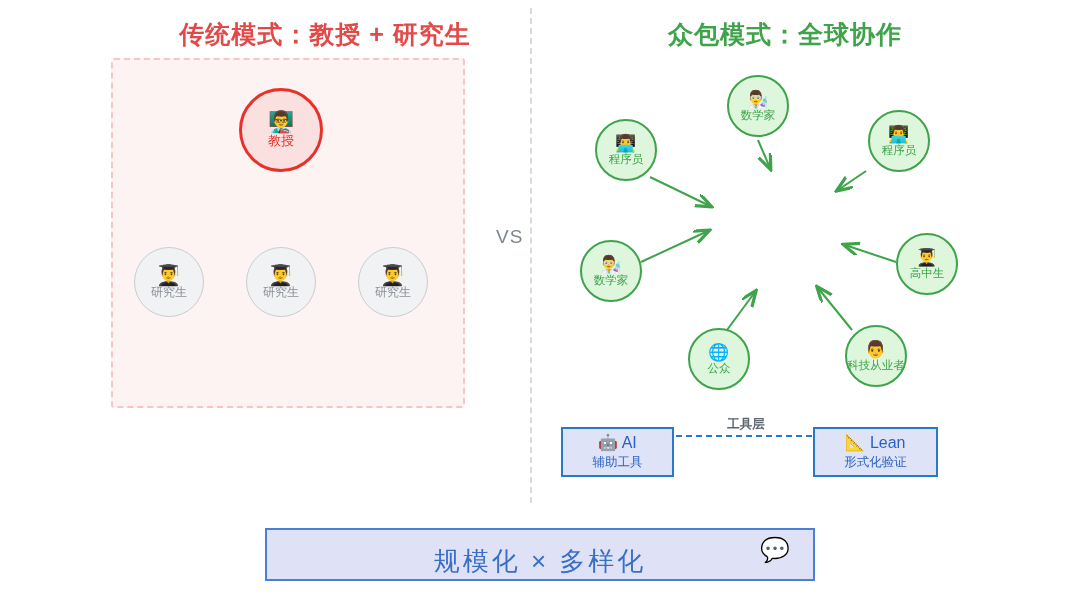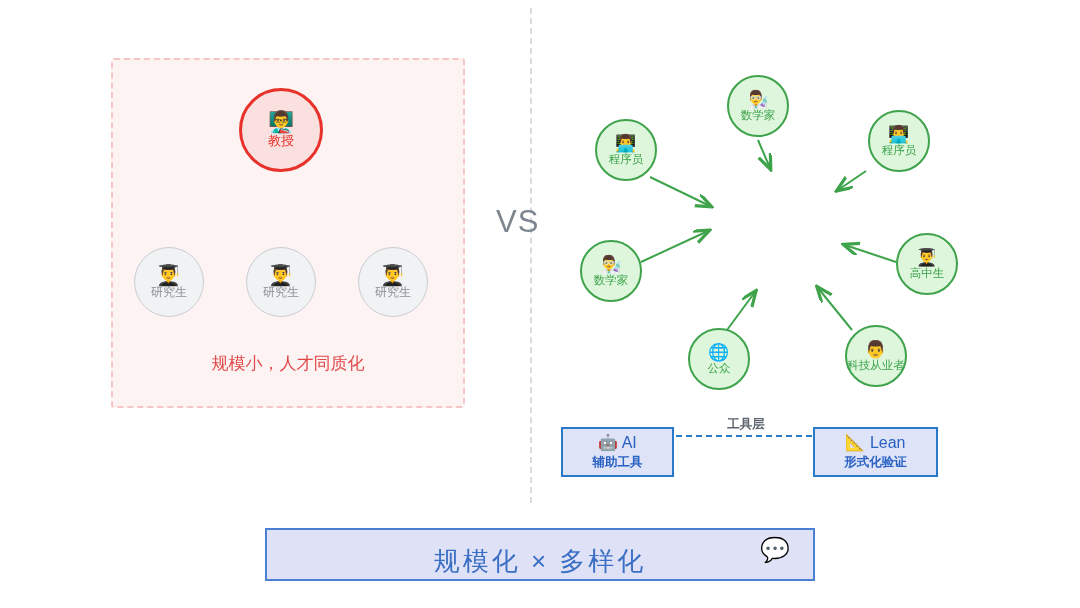--- a/index.html
+++ b/index.html
@@ -40,22 +40,22 @@
     box-sizing: border-box;
   }
 
   
   .divider {
     left: 530px; top: 8px;
     width: 0; height: 495px;
     border-left: 2px dashed #d8dade;
   }
   .vs-label {
-    left: 496px; top: 204px;
-    font-size: 31px; color: #7d868f; letter-spacing: 1px;
+    left: 496px; top: 226px;
+    font-size: 19px; color: #7d868f; letter-spacing: 1px;
   }
 
   
   .node {
     border-radius: 50%;
     box-sizing: border-box;
     display: flex; flex-direction: column;
     align-items: center; justify-content: center;
     text-align: center;
   }
@@ -119,21 +119,21 @@
   .toolbox {
     border: 2px solid #2979c9;
     background: #dfe3f7;
     box-sizing: border-box;
     display: flex; flex-direction: column;
     align-items: center; justify-content: center;
     text-align: center;
     margin-top: 16px;
   }
   .toolbox .t1 { font-size: 16px; color: #2a62c4; line-height: 1.2; }
-  .toolbox .t2 { font-size: 12.5px; color: #2a62c4; line-height: 1.3; margin-top: 2px; font-weight: bold; }
+  .toolbox .t2 { font-size: 12.5px; color: #2a62c4; line-height: 1.3; margin-top: 2px; }
   .tool-ai   { left: 561px; top: 411px; width: 113px; height: 50px; }
   .tool-lean { left: 813px; top: 411px; width: 125px; height: 50px; }
 
   .tool-link {
     left: 676px; top: 435px; width: 136px; height: 0;
     border-top: 2px dashed #2979c9;
   }
   .tool-link-label {
     left: 712px; top: 416px; width: 64px;
     text-align: center;
@@ -193,44 +193,45 @@
       <line x1="650" y1="177" x2="710" y2="206" marker-end="url(#arrGreen)"></line>
       <line x1="866" y1="171" x2="838" y2="190" marker-end="url(#arrGreen)"></line>
       <line x1="896" y1="262" x2="845" y2="245" marker-end="url(#arrGreen)"></line>
       <line x1="852" y1="330" x2="818" y2="288" marker-end="url(#arrGreen)"></line>
       <line x1="727" y1="330" x2="755" y2="292" marker-end="url(#arrGreen)"></line>
       <line x1="641" y1="262" x2="708" y2="231" marker-end="url(#arrGreen)"></line>
     </g>
   </svg>
 
   <div class="abs panel-left"></div>
+  <div class="abs title-left">传统模式：教授 + 研究生</div>
 
   <div class="abs node node-prof">
     <span class="emoji">👨‍🏫</span>
     <span class="lbl">教授</span>
   </div>
 
   <div class="abs node node-grad grad-1">
     <span class="emoji">👨‍🎓</span>
     <span class="lbl">研究生</span>
   </div>
   <div class="abs node node-grad grad-2">
     <span class="emoji">👨‍🎓</span>
     <span class="lbl">研究生</span>
   </div>
   <div class="abs node node-grad grad-3">
     <span class="emoji">👨‍🎓</span>
     <span class="lbl">研究生</span>
   </div>
 
-  <div class="abs caption-left">规模小，人才同质化</div>
 
   <div class="abs divider"></div>
   <div class="abs vs-label">VS</div>
 
+  <div class="abs title-right">众包模式：全球协作</div>
 
 
   <div class="abs node node-green g-math-top">
     <span class="emoji">👨‍🔬</span>
     <span class="lbl">数学家</span>
   </div>
   <div class="abs node node-green g-prog-left">
     <span class="emoji">👨‍💻</span>
     <span class="lbl">程序员</span>
   </div>

